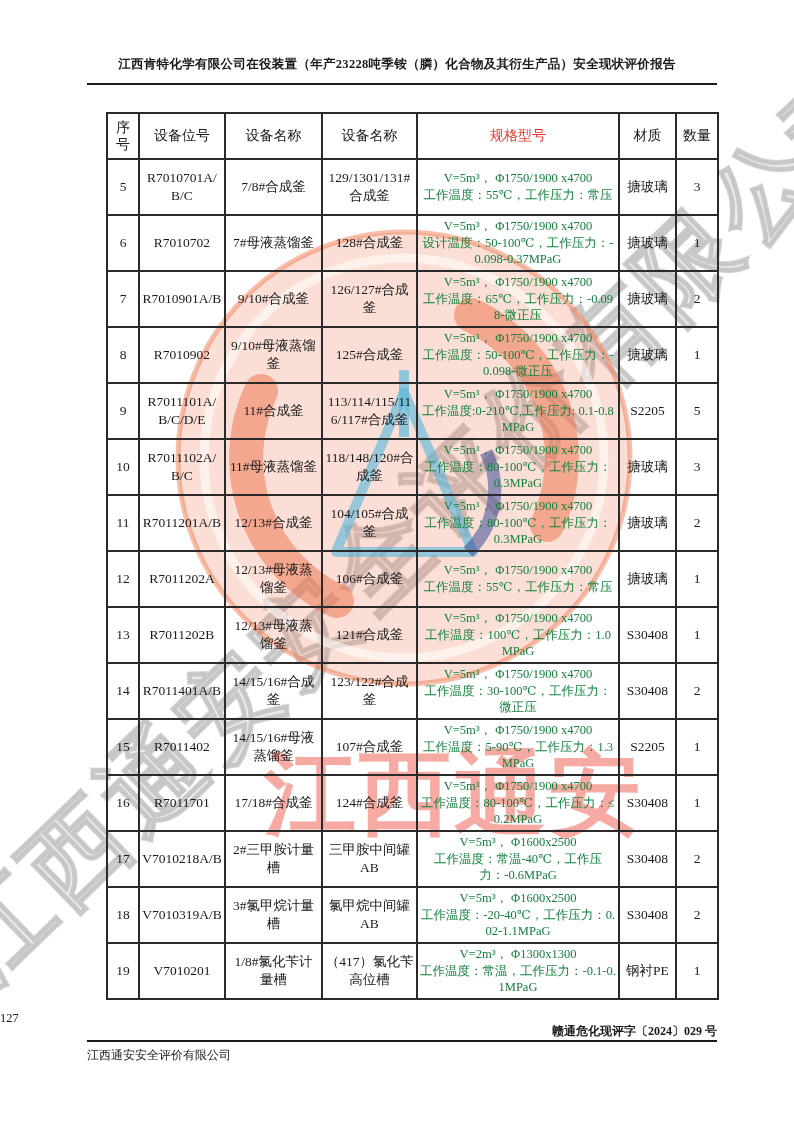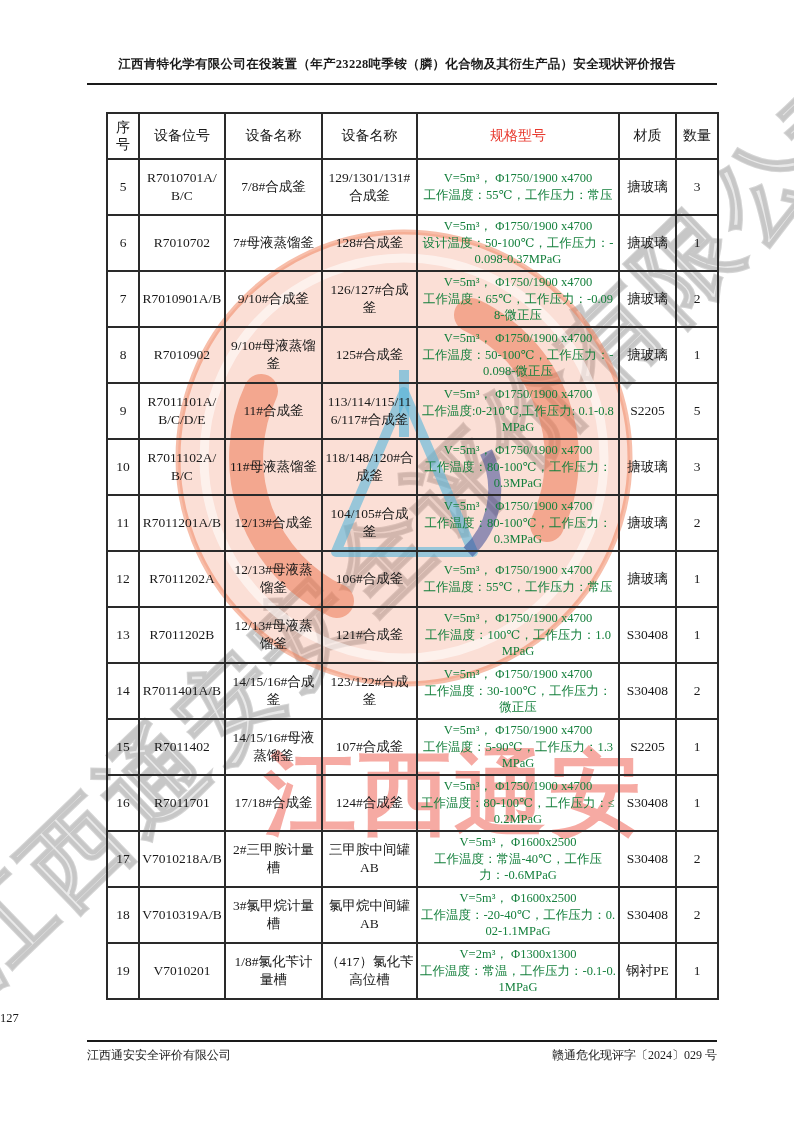--- a/index.html
+++ b/index.html
@@ -27,21 +27,21 @@
   .equip th { height:42px; font-size:14px; font-weight:normal; line-height:1.25; }
   .equip th.red { color:#e8382d;margin-left:8px; }
   .equip td { font-size:13.5px; line-height:1.35; height:52px; }
   .equip td.spec { color:#15803d; font-size:12.5px; line-height:1.35; }
   .spec-line { text-align:center; }
 
   
   .page-no { position:absolute; top:1011px; left:0; width:100%; text-align:left; font-size:12.5px; z-index:3; }
   .footer-rule { position:absolute; top:1040px; left:87px; width:630px; border-top:2px solid #1a1a1a; z-index:3; }
   .footer-left  { position:absolute; top:1047px; left:87px;  font-size:12px; z-index:3; }
-  .footer-right { position:absolute; top:1047px; right:77px; font-size:12px; font-weight:normal; z-index:3;text-align:center; }
+  .footer-right { position:absolute; top:1023px; right:77px; font-size:12px; font-weight:bold; z-index:3;text-align:center; }
 
   
   .wm-diagonal {
     position:absolute; left:-205px; top:478px; width:1204px; height:130px;
     text-align:center; white-space:nowrap;
     transform:rotate(-44deg);
     font-size:100px; font-weight:bold; letter-spacing:6px;
     color:rgba(175,175,175,0.28);
     -webkit-text-stroke:2px rgba(145,145,145,0.38);
     z-index:1; pointer-events:none;

